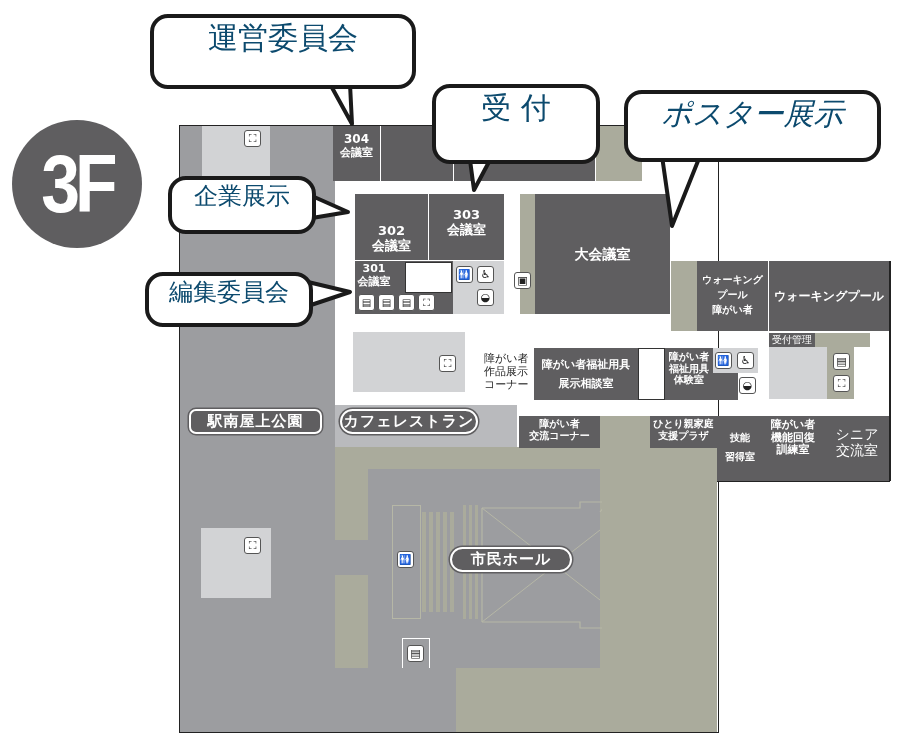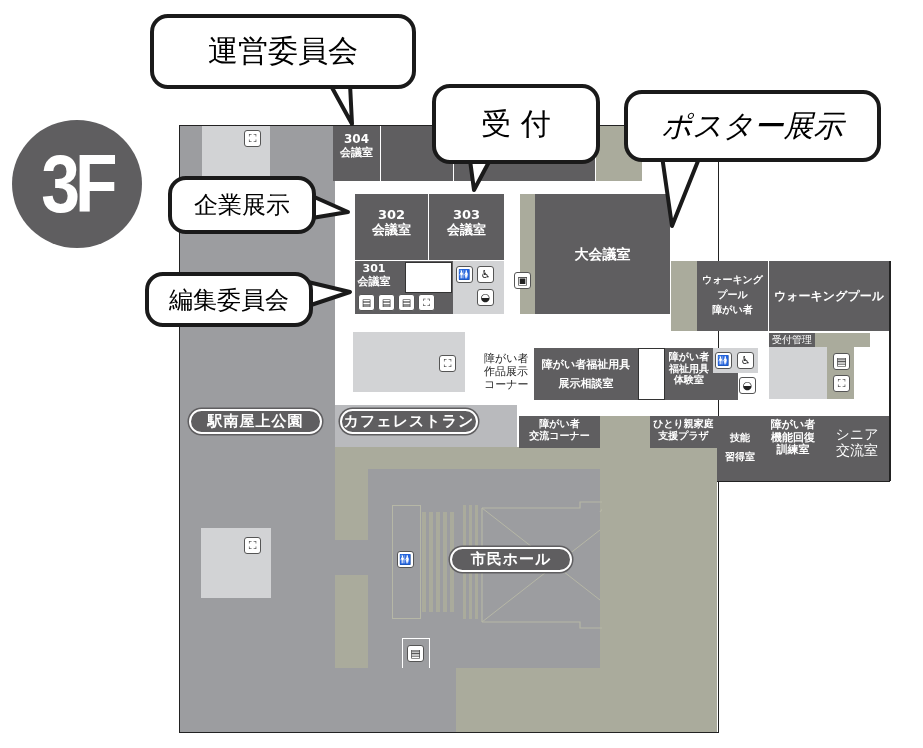--- a/index.html
+++ b/index.html
@@ -3,21 +3,21 @@
 <meta charset="utf-8">
 <style>
   html,body{margin:0;padding:0;background:#fff;}
   body{width:923px;height:748px;position:relative;overflow:hidden;font-family:"DejaVu Sans","Liberation Sans",sans-serif;}
   .abs{position:absolute;box-sizing:border-box;}
   .dark{background:#5f5e60;color:#fff;}
   .mid{background:#9c9da0;}
   .light{background:#d2d3d5;}
   .khaki{background:#aaab9c;}
   .room-label{position:absolute;color:#fff;font-weight:bold;text-align:center;line-height:1.15;}
-  .bubble{position:absolute;background:#fff;border:4px solid #1a1a1a;border-radius:18px;box-sizing:border-box;display:flex;align-items:center;justify-content:center;color:#000000;}
+  .bubble{position:absolute;background:#fff;border:4px solid #1a1a1a;border-radius:18px;box-sizing:border-box;display:flex;justify-content:center;color:#0c4a6e;}
   .pill{position:absolute;background:#5f5e60;color:#fff;border:2px solid #fff;box-shadow:0 0 0 1.5px #5f5e60;border-radius:16px;box-sizing:border-box;display:flex;align-items:center;justify-content:center;font-weight:bold;letter-spacing:1px;}
   .icon{position:absolute;width:17px;height:17px;background:#fff;border:1px solid #555;border-radius:3px;box-sizing:border-box;font-size:11px;line-height:15px;text-align:center;color:#222;}
   .wall{position:absolute;background:#222;}
 </style>
 </head>
 <body>
 
 <div class="abs" style="left:12px;top:120px;width:130px;height:128px;border-radius:50%;background:#5f5e60;display:flex;align-items:center;justify-content:center;">
   <span style="color:#fff;font-family:'Liberation Sans',sans-serif;font-weight:bold;font-size:82px;letter-spacing:-6px;transform:scaleX(0.85);">3F</span>
 </div>
@@ -34,21 +34,21 @@
   <div>304</div>
     <div style="font-size:11px;">会議室</div>
 </div>
 <div class="abs dark" style="left:381px;top:126px;width:72px;height:55px;"></div>
 <div class="abs dark" style="left:454px;top:126px;width:141px;height:55px;"></div>
 <div class="abs khaki" style="left:596px;top:126px;width:46px;height:55px;"></div>
 
 <div class="abs" style="left:335px;top:181px;width:383px;height:266px;background:#fff;"></div>
 
 <div class="abs dark" style="left:355px;top:194px;width:73px;height:66px;"></div>
-<div class="room-label" style="left:355px;top:208px;width:73px;font-size:13px;">
+<div class="room-label" style="left:355px;top:224px;width:73px;font-size:13px;">
   <div>302</div>
     <div>会議室</div>
 </div>
 <div class="abs dark" style="left:429px;top:194px;width:75px;height:66px;"></div>
 <div class="room-label" style="left:429px;top:208px;width:75px;font-size:13px;">
   <div>303</div>
     <div>会議室</div>
 </div>
 
 <div class="abs dark" style="left:355px;top:261px;width:110px;height:53px;"></div>
@@ -163,21 +163,21 @@
   <polyline points="2,122 100,122 100,128 128,128" fill="none" stroke="#b6b7a6" stroke-width="1.2"></polyline>
   <rect x="0" y="-3" width="40" height="3" fill="#aaab9c"></rect>
 </svg>
 <div class="icon" style="left:397px;top:551px;font-size:10px;">🚻</div>
 <div class="abs" style="left:402px;top:638px;width:28px;height:30px;border:1.5px solid #fff;border-bottom:none;"></div>
 <div class="icon" style="left:407px;top:645px;">▤</div>
 
 <div class="abs light" style="left:201px;top:528px;width:70px;height:70px;"></div>
 <div class="icon" style="left:244px;top:537px;">⛶</div>
 
-<div class="pill" style="left:189px;top:409px;width:133px;height:25px;font-size:15px;">駅南屋上公園</div>
+<div class="pill" style="left:189px;top:409px;width:133px;height:25px;font-size:15px;border-radius:7px;">駅南屋上公園</div>
 <div class="pill" style="left:340px;top:409px;width:138px;height:25px;font-size:15px;">カフェレストラン</div>
 <div class="pill" style="left:450px;top:547px;width:122px;height:25px;font-size:15px;">市民ホール</div>
 
 <svg class="abs" style="left:0;top:0;pointer-events:none;" width="923" height="748">
   <g fill="#fff" stroke="#1a1a1a" stroke-width="4" stroke-linejoin="round">
     <polygon points="330,84 350,84 352,124"></polygon>
     <polygon points="470,160 490,160 474,190"></polygon>
     <polygon points="662,156 700,156 672,226"></polygon>
     <polygon points="312,196 312,218 348,212"></polygon>
     <polygon points="308,282 308,306 350,292"></polygon>

